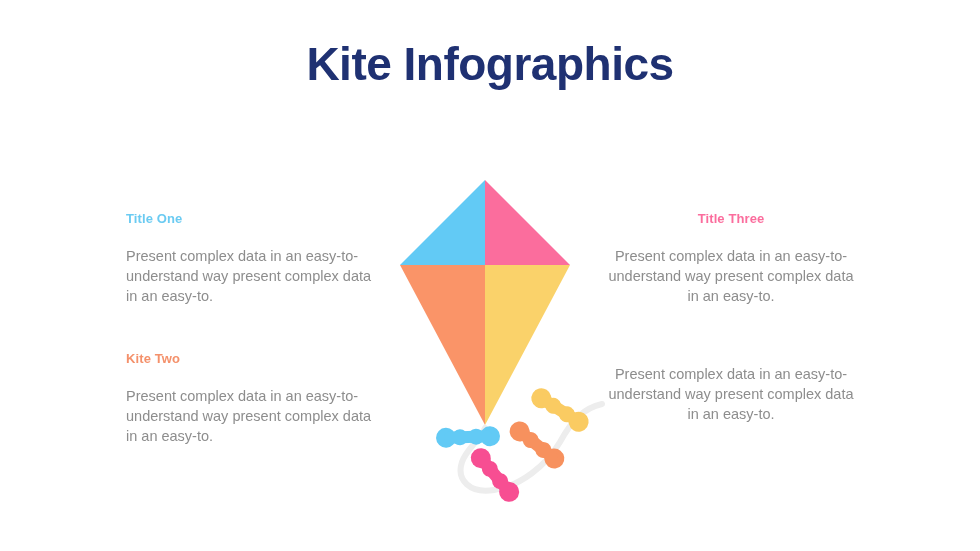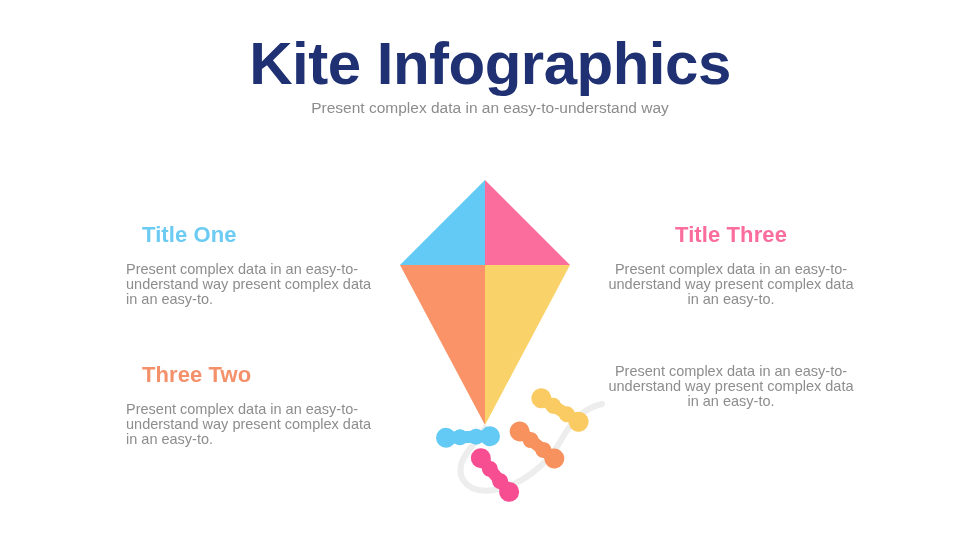--- a/index.html
+++ b/index.html
@@ -26,21 +26,21 @@
   
   .header {
     position: absolute;
     left: 0;
     right: 0;
     top: 34px;
     text-align: center;
   }
   .main-title {
     margin: 0;
-    font-size: 60px;
+    font-size: 46px;
     line-height: 60px;
     font-weight: bold;
     letter-spacing: -0.5px;
     color: #1F3172;
   }
   .subtitle {
     margin: 4px 0 0 0;
     font-size: 15.5px;
     line-height: 20px;
     font-weight: normal;
@@ -52,30 +52,30 @@
     position: absolute;
     width: 246px;
   }
   .block-left  { left: 126px;  text-align: left; }
   .block-right { left: 608px;  text-align: center; }
 
   .block-row1 { top: 208px; }
   .block-row2 { top: 348px; }
 
   .block-title {
-    margin: 16px;
-    font-size: 22px;
+    margin: 0;
+    font-size: 13px;
     line-height: 22px;
     font-weight: bold;
     letter-spacing: 0.1px;
   }
   .block-body {
     margin: 16px 0 0 0;
     font-size: 14.5px;
-    line-height: 15px;
+    line-height: 20px;
     color: #8D8D8D;
     font-weight: normal;
   }
 
   
   .kite-art {
     position: absolute;
     left: 370px;
     top: 160px;
     width: 250px;
@@ -88,30 +88,29 @@
     overflow: visible;
   }
 </style>
 </head>
 <body>
 
 <div class="slide">
 
   <div class="header">
     <h1 class="main-title">Kite Infographics</h1>
-    <p class="subtitle">Present complex data in an easy-to-understand way</p>
   </div>
 
   <div class="block block-left block-row1">
     <h2 class="block-title" style="color:#6BCBF2;">Title One</h2>
     <p class="block-body">Present complex data in an easy-to-understand way present complex data in an easy-to.</p>
   </div>
 
   <div class="block block-left block-row2">
-    <h2 class="block-title" style="color:#F4916B;">Three Two</h2>
+    <h2 class="block-title" style="color:#F4916B;">Kite Two</h2>
     <p class="block-body">Present complex data in an easy-to-understand way present complex data in an easy-to.</p>
   </div>
 
   <div class="block block-right block-row1">
     <h2 class="block-title" style="color:#FB6D9D;">Title Three</h2>
     <p class="block-body">Present complex data in an easy-to-understand way present complex data in an easy-to.</p>
   </div>
 
   <div class="block block-right block-row2">
     <p class="block-body">Present complex data in an easy-to-understand way present complex data in an easy-to.</p>

